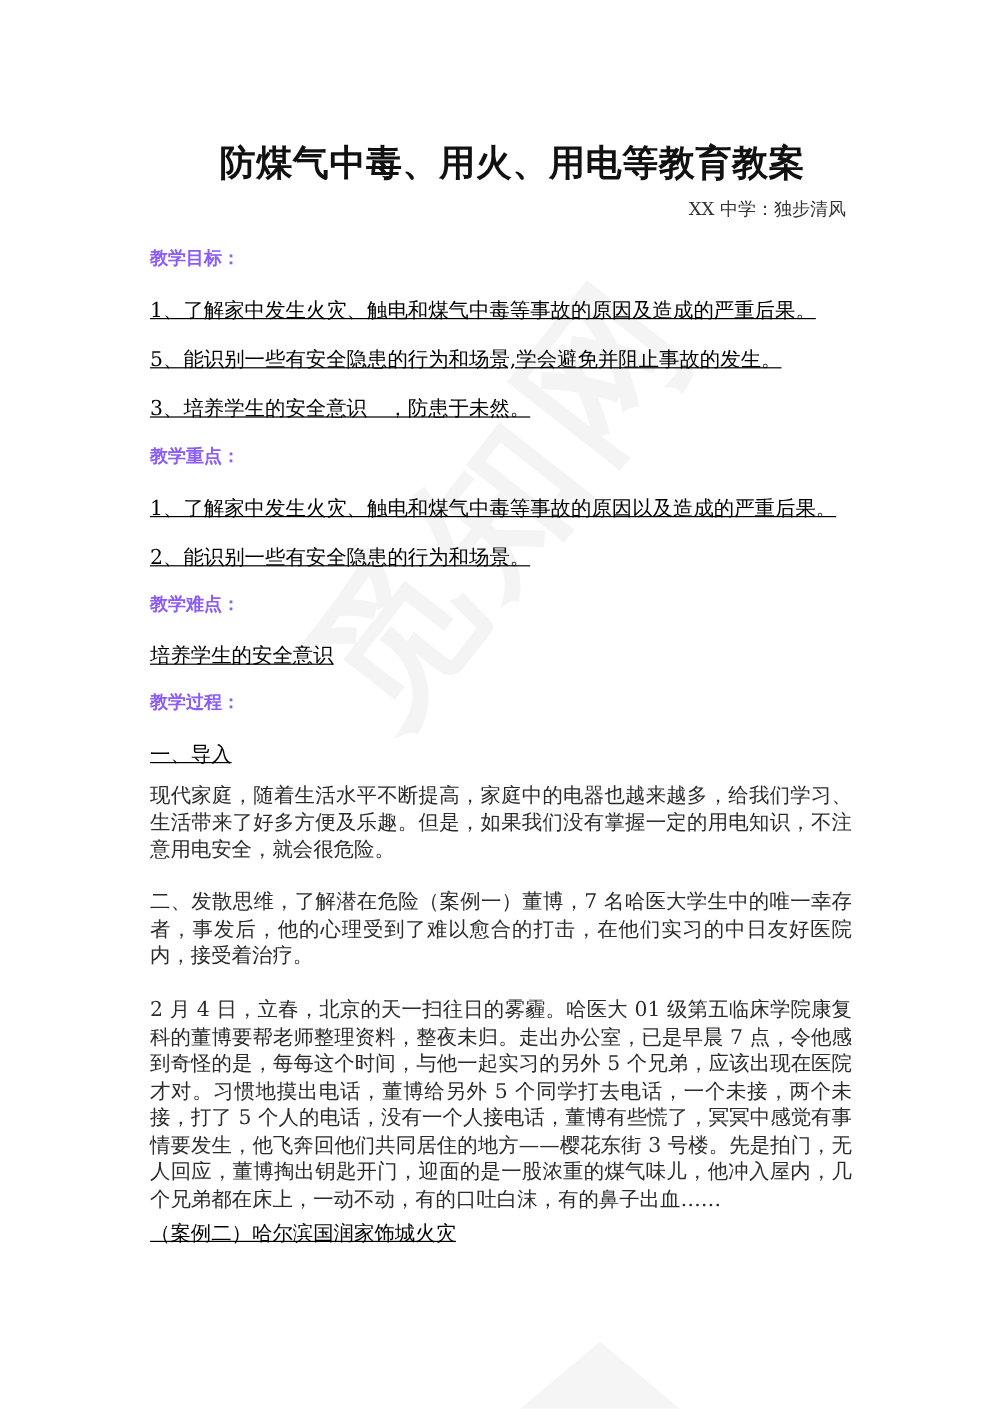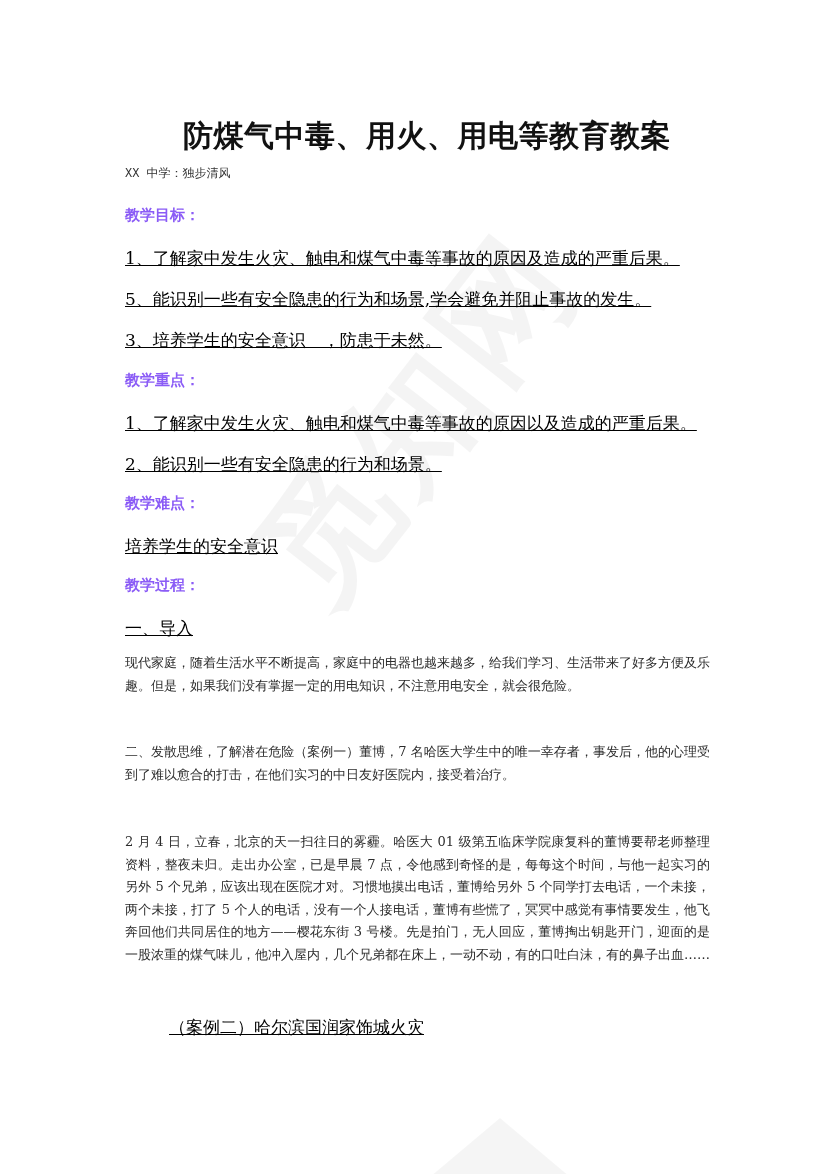--- a/index.html
+++ b/index.html
@@ -58,24 +58,23 @@
     font-weight: bold;
     font-size: 30px;
     letter-spacing: 0.5px;
     color: #111;
     margin: 12px;
   }
   .subtitle {
     position: absolute;
     left: 0; width: 580px;
     top: 165px;
-    text-align: left;
-    font-size: 12px;
+    text-align: right;
+    font-size: 15px;
     color: #333;
-    font-family: Liberation Mono, monospace;
   }
   .heading {
     position: absolute;
     left: 0;
     font-family: "DejaVu Sans", sans-serif;
     font-weight: bold;
     font-size: 15px;
     color: #8b5cf6;
     margin: 0;
   }
@@ -85,21 +84,21 @@
     font-size: 17px;
     color: #000000;
     white-space: nowrap;
     margin: 0;
     text-decoration: underline;
   }
   .para {
     position: absolute;
     left: 0;
     width: 585px;
-    font-size: 13px;
+    font-size: 17px;
     line-height: 22.5px;
     color: #2b2b2b;
     text-align: justify;
     margin: 0;
   }
 </style>
 </head>
 <body>
 
 <div class="page">
@@ -126,16 +125,16 @@
 
     <h2 class="heading" style="top:576px;">教学过程：</h2>
     <p class="line" style="top:617px;">一、导入</p>
 
     <p class="para" style="top:652px;">现代家庭，随着生活水平不断提高，家庭中的电器也越来越多，给我们学习、生活带来了好多方便及乐趣。但是，如果我们没有掌握一定的用电知识，不注意用电安全，就会很危险。</p>
 
     <p class="para" style="top:741px;">二、发散思维，了解潜在危险（案例一）董博，7 名哈医大学生中的唯一幸存者，事发后，他的心理受到了难以愈合的打击，在他们实习的中日友好医院内，接受着治疗。</p>
 
     <p class="para" style="top:831px;">2 月 4 日，立春，北京的天一扫往日的雾霾。哈医大 01 级第五临床学院康复科的董博要帮老师整理资料，整夜未归。走出办公室，已是早晨 7 点，令他感到奇怪的是，每每这个时间，与他一起实习的另外 5 个兄弟，应该出现在医院才对。习惯地摸出电话，董博给另外 5 个同学打去电话，一个未接，两个未接，打了 5 个人的电话，没有一个人接电话，董博有些慌了，冥冥中感觉有事情要发生，他飞奔回他们共同居住的地方——樱花东街 3 号楼。先是拍门，无人回应，董博掏出钥匙开门，迎面的是一股浓重的煤气味儿，他冲入屋内，几个兄弟都在床上，一动不动，有的口吐白沫，有的鼻子出血……</p>
 
-    <p class="line" style="top:1016px;margin-left:44px;">（案例二）哈尔滨国润家饰城火灾</p>
+    <p class="line" style="top:1016px;">（案例二）哈尔滨国润家饰城火灾</p>
 
   </div>
 </div>
 
 </body></html>

